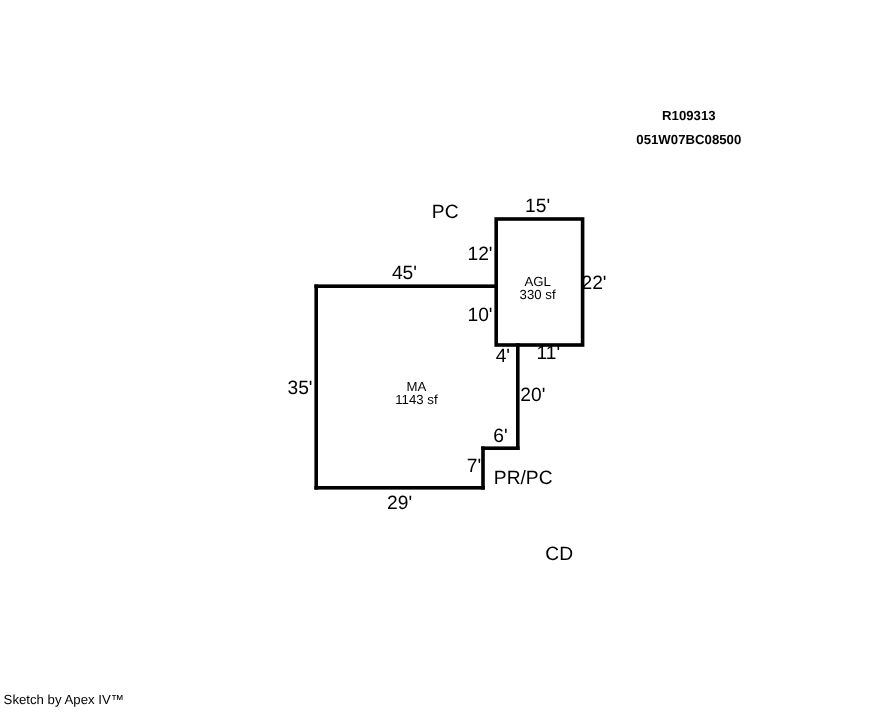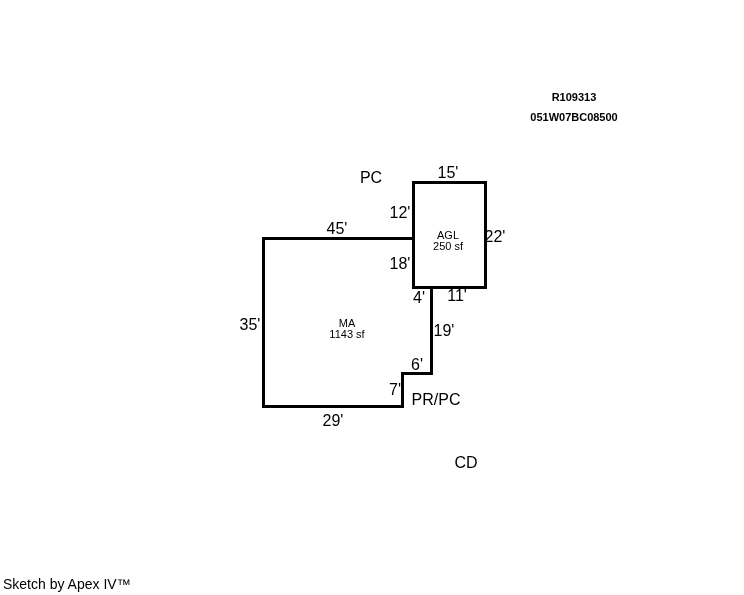--- a/index.html
+++ b/index.html
@@ -49,21 +49,21 @@
     font-size: 11px;
     font-weight: bold;
     white-space: nowrap;
     transform: translate(-50%, -50%);
     color: #000000;
   }
   .credit {
     position: absolute;
     left: 3px;
     top: 579px;
-    font-size: 14px;
+    font-size: 11px;
     line-height: 11px;
     white-space: nowrap;
     color: #000000;
   }
 </style>
 </head>
 <body>
 
 <div id="canvas">
 
@@ -74,34 +74,34 @@
 
   <div class="line" style="left:262px; top:237px; width:153px; height:3px;"></div>
   <div class="line" style="left:262px; top:237px; width:3px; height:171px;"></div>
   <div class="line" style="left:262px; top:405px; width:142px; height:3px;"></div>
   <div class="line" style="left:401px; top:372px; width:3px; height:36px;"></div>
   <div class="line" style="left:401px; top:372px; width:32px; height:3px;"></div>
   <div class="line" style="left:430px; top:286px; width:3px; height:89px;"></div>
 
   <div class="lbl" style="left:448px; top:172px;">15'</div>
   <div class="lbl" style="left:400px; top:212px;">12'</div>
-  <div class="lbl" style="left:400px; top:263px;">18'</div>
+  <div class="lbl" style="left:400px; top:263px;">10'</div>
   <div class="lbl" style="left:495px; top:236px;">22'</div>
   <div class="lbl" style="left:457px; top:295px;">11'</div>
   <div class="lbl" style="left:337px; top:228px;">45'</div>
   <div class="lbl" style="left:250px; top:324px;">35'</div>
   <div class="lbl" style="left:333px; top:420px;">29'</div>
   <div class="lbl" style="left:419px; top:297px;">4'</div>
-  <div class="lbl" style="left:444px; top:330px;">19'</div>
+  <div class="lbl" style="left:444px; top:330px;">20'</div>
   <div class="lbl" style="left:417px; top:364px;">6'</div>
   <div class="lbl" style="left:395px; top:389px;">7'</div>
 
   <div class="area-lbl" style="left:448px; top:241px;text-align:center;">
     <div>AGL</div>
-    <div class="size-line">250 sf</div>
+    <div class="size-line">330 sf</div>
   </div>
   <div class="area-lbl" style="left:347px; top:329px;text-align:center;">
     <div>MA</div>
     <div class="size-line">1143 sf</div>
   </div>
 
   <div class="lbl" style="left:371px; top:177px;">PC</div>
   <div class="lbl" style="left:436px; top:399px;">PR/PC</div>
   <div class="lbl" style="left:466px; top:462px;">CD</div>
 

